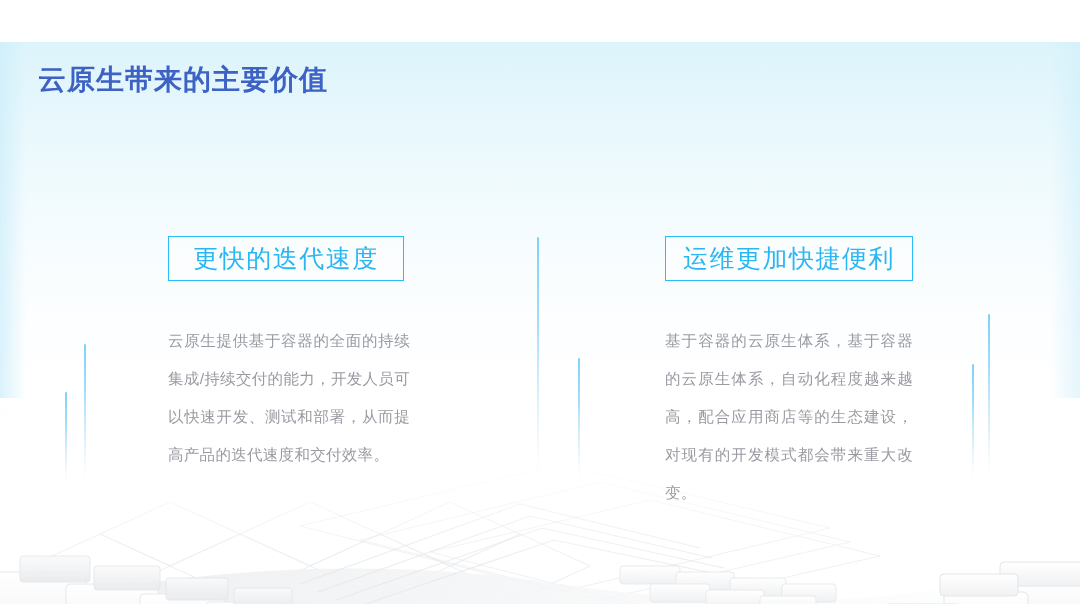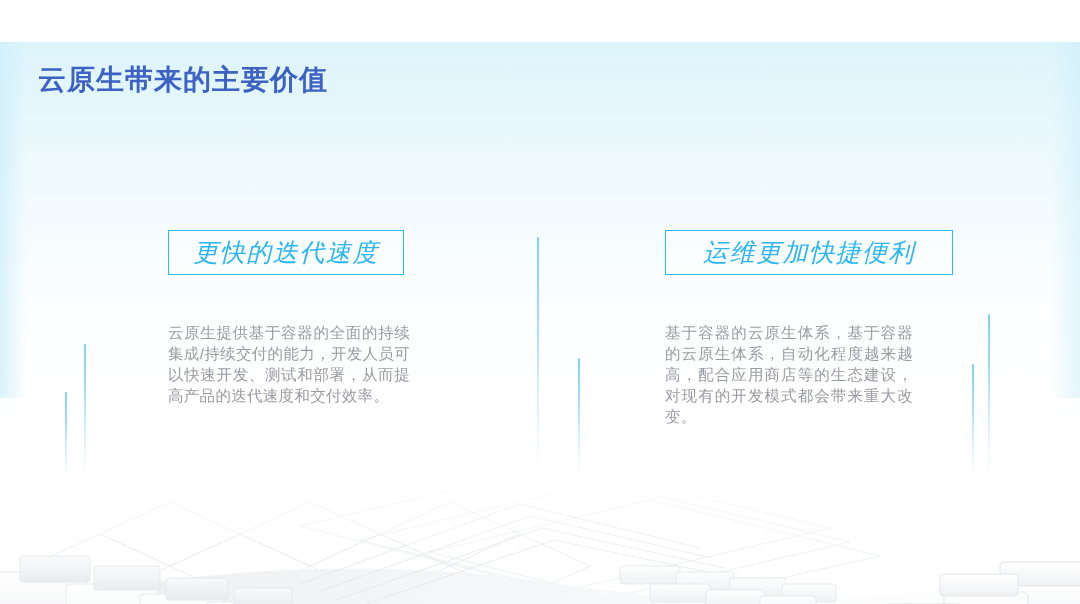--- a/index.html
+++ b/index.html
@@ -100,49 +100,48 @@
     top: 0;
     width: 1080px;
     height: 604px;
   }
   .column { position: absolute; top: 0; }
   .column.left  { left: 168px;  width: 330px; }
   .column.right { left: 665px; width: 330px; }
 
   .card-heading {
     position: absolute;
-    top: 188px;
+    top: 194px;
     height: 45px;
     box-sizing: border-box;
     border: 1.5px solid #27bdf5;
     background: rgba(255,255,255,0.45);
     display: flex;
     align-items: center;
     justify-content: center;
     padding: 0 24px;
-    font-style: italic;
   }
   .column.left  .card-heading { left: 0; width: 236px; }
-  .column.right .card-heading { left: 0; width: 288px; text-align: center; }
+  .column.right .card-heading { left: 0; width: 248px; text-align: center; }
 
   .card-heading-text {
     font-size: 25px;
     font-weight: 500;
     color: #2ab6f2;
     letter-spacing: 1.5px;
     white-space: nowrap;
     line-height: 1;
   }
 
   .card-body {
     position: absolute;
     top: 280px;
     width: 248px;
     font-size: 15.5px;
-    line-height: 21px;
+    line-height: 38px;
     color: #9a9aa2;
     letter-spacing: 0.3px;
     text-align: justify;
   }
   .column.left  .card-body { left: 0;  width: 242px; }
   .column.right .card-body { left: 0;  width: 248px; }
 </style>
 </head>
 <body>
 

